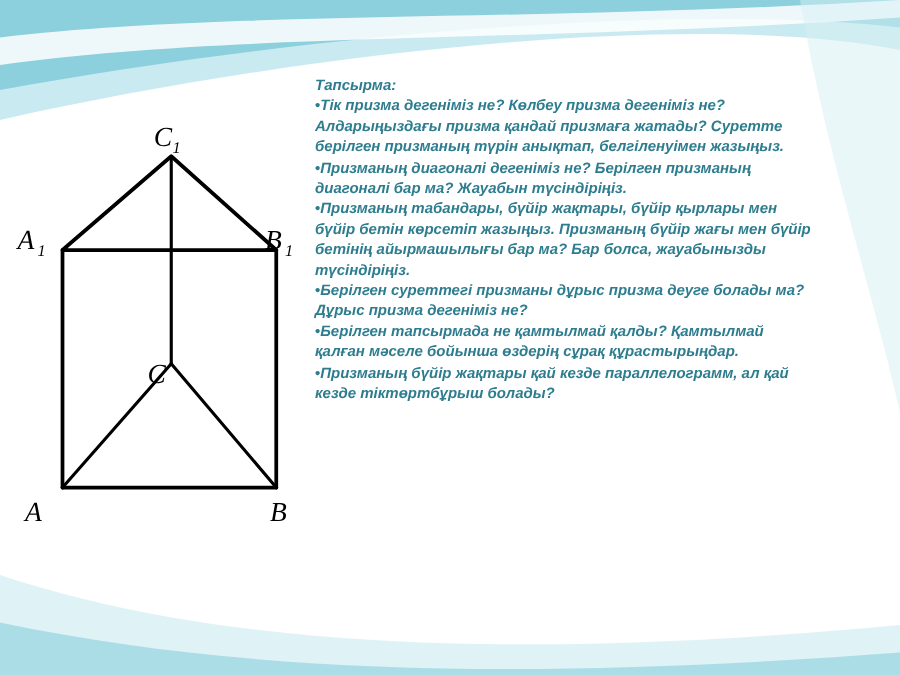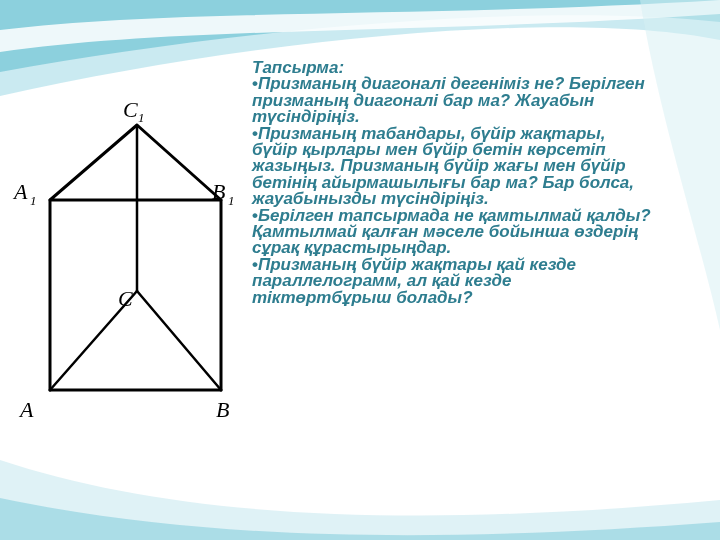--- a/index.html
+++ b/index.html
@@ -39,21 +39,21 @@
   .figure svg {
     display: block;
   }
   
   .textblock {
     position: absolute;
     left: 252px;
     top: 60px;
     width: 400px;
     color: #2e7d8f;
-    font-size: 17px;
+    font-size: 12px;
     line-height: 16.4px;
     font-style: italic;
     font-weight: bold;
   }
   .textblock p {
     margin: 0 0 0 0;
   }
   .task-label {
     font-style: italic;
     font-weight: bold;
@@ -109,19 +109,21 @@
         <text x="110" y="211">C</text>
 
         <text x="12" y="322">A</text>
         <text x="208" y="322">B</text>
       </g>
     </svg>
   </div>
 
   <div class="textblock">
     <p class="task-label">Тапсырма:</p>
+    <p class="bullet-item"><span class="dot">•</span><span>Тік призма дегеніміз не? Көлбеу призма дегеніміз не? Алдарыңыздағы призма қандай призмаға жатады? Суретте берілген призманың түрін анықтап, белгіленуімен жазыңыз.</span></p>
     <p class="bullet-item"><span class="dot">•</span><span>Призманың диагоналі дегеніміз не? Берілген призманың диагоналі бар ма? Жауабын түсіндіріңіз.</span></p>
     <p class="bullet-item"><span class="dot">•</span><span>Призманың табандары, бүйір жақтары, бүйір қырлары мен бүйір бетін көрсетіп жазыңыз. Призманың бүйір жағы мен бүйір бетінің айырмашылығы бар ма? Бар болса, жауабынызды түсіндіріңіз.</span></p>
+    <p class="bullet-item"><span class="dot">•</span><span>Берілген суреттегі призманы дұрыс призма деуге болады ма? Дұрыс призма дегеніміз не?</span></p>
     <p class="bullet-item"><span class="dot">•</span><span>Берілген тапсырмада не қамтылмай қалды? Қамтылмай қалған мәселе бойынша өздерің сұрақ құрастырыңдар.</span></p>
     <p class="bullet-item"><span class="dot">•</span><span>Призманың бүйір жақтары қай кезде параллелограмм, ал қай кезде тіктөртбұрыш болады?</span></p>
   </div>
 
 </div>
 
 </body></html>

